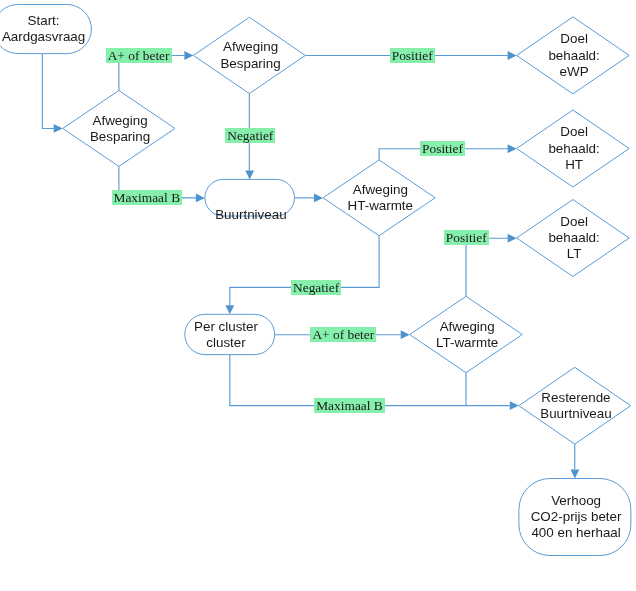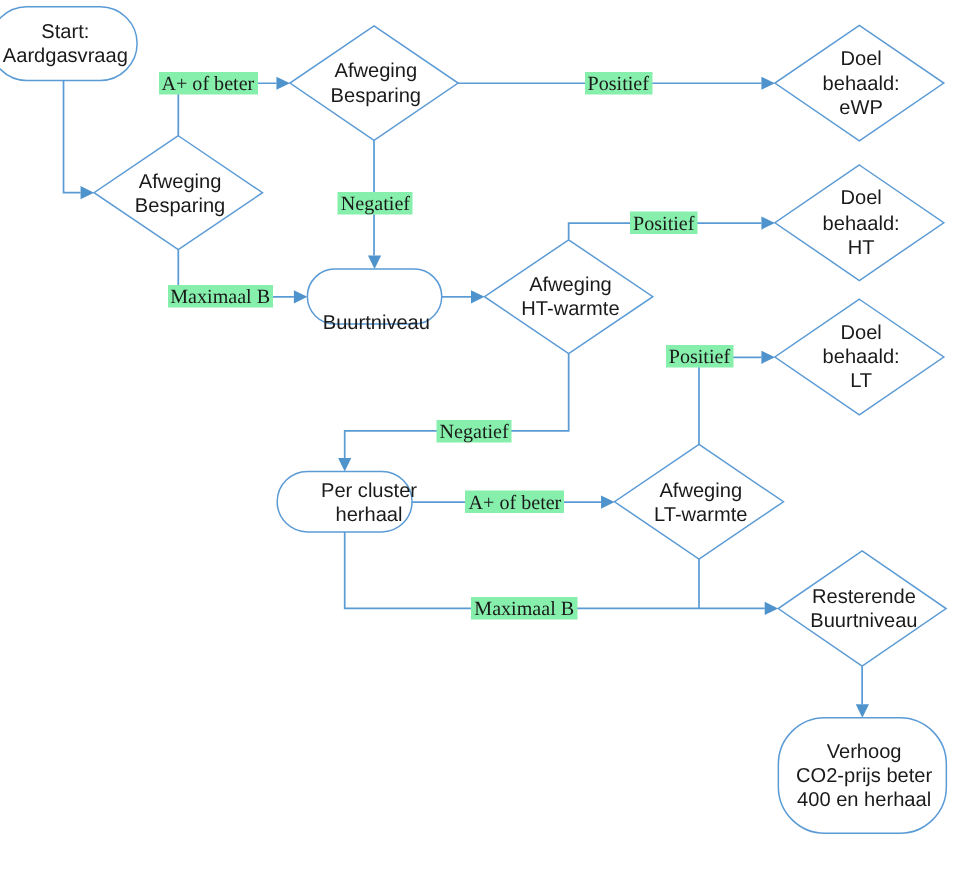--- a/index.html
+++ b/index.html
@@ -65,21 +65,21 @@
   </svg>
   <div>
     <div class="nlabel" style="left:-76.45px;top:13.10px;"><span>Start:</span><br><span>Aardgasvraag</span></div>
     <div class="nlabel" style="left:0.05px;top:112.50px;"><span>Afweging</span><br><span>Besparing</span></div>
     <div class="nlabel" style="left:130.55px;top:39.45px;"><span>Afweging</span><br><span>Besparing</span></div>
     <div class="nlabel" style="left:454.10px;top:31.30px;"><span>Doel</span><br><span>behaald:</span><br><span>eWP</span></div>
     <div class="nlabel" style="left:130.90px;top:207px;"><span>Buurtniveau</span></div>
     <div class="nlabel" style="left:260.30px;top:181.85px;"><span>Afweging</span><br><span>HT-warmte</span></div>
     <div class="nlabel" style="left:454.10px;top:124.40px;"><span>Doel</span><br><span>behaald:</span><br><span>HT</span></div>
     <div class="nlabel" style="left:454.10px;top:213.90px;"><span>Doel</span><br><span>behaald:</span><br><span>LT</span></div>
-    <div class="nlabel" style="left:126px;top:318.50px;"><span>Per cluster</span><br><span>herhaal</span></div>
+    <div class="nlabel" style="left:106px;top:318.50px;"><span>Per cluster</span><br><span>cluster</span></div>
     <div class="nlabel" style="left:347.20px;top:318.55px;"><span>Afweging</span><br><span>LT-warmte</span></div>
     <div class="nlabel" style="left:455.95px;top:389.75px;"><span>Resterende</span><br><span>Buurtniveau</span></div>
     <div class="nlabel" style="left:456.10px;top:492.90px;"><span>Verhoog</span><br><span>CO2-prijs beter</span><br><span>400 en herhaal</span></div>
     <div class="elabel" style="left:18.60px;top:47.80px;"><span class="elabel-in">A+ of beter</span></div>
     <div class="elabel" style="left:292.20px;top:47.80px;"><span class="elabel-in">Positief</span></div>
     <div class="elabel" style="left:130.30px;top:128.00px;"><span class="elabel-in">Negatief</span></div>
     <div class="elabel" style="left:322.50px;top:140.90px;"><span class="elabel-in">Positief</span></div>
     <div class="elabel" style="left:26.80px;top:190.10px;"><span class="elabel-in">Maximaal B</span></div>
     <div class="elabel" style="left:346.30px;top:230.40px;"><span class="elabel-in">Positief</span></div>
     <div class="elabel" style="left:196.10px;top:279.50px;"><span class="elabel-in">Negatief</span></div>

